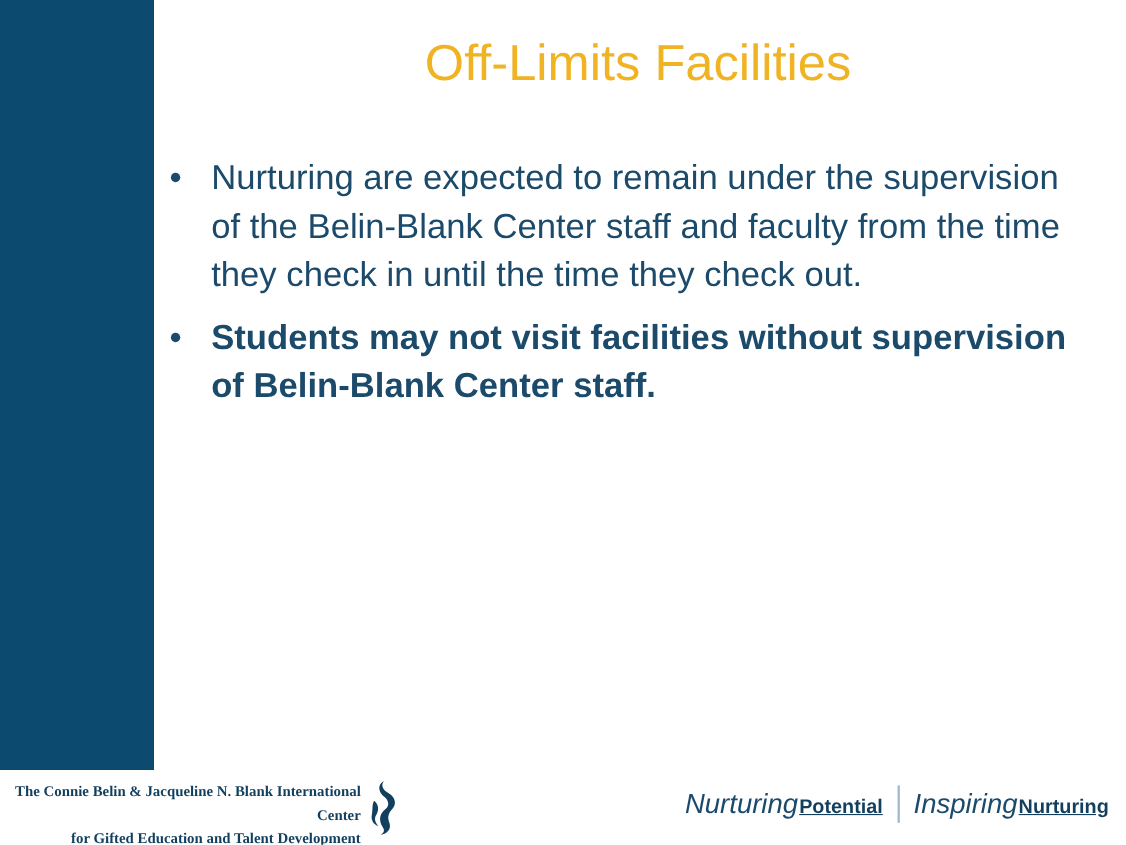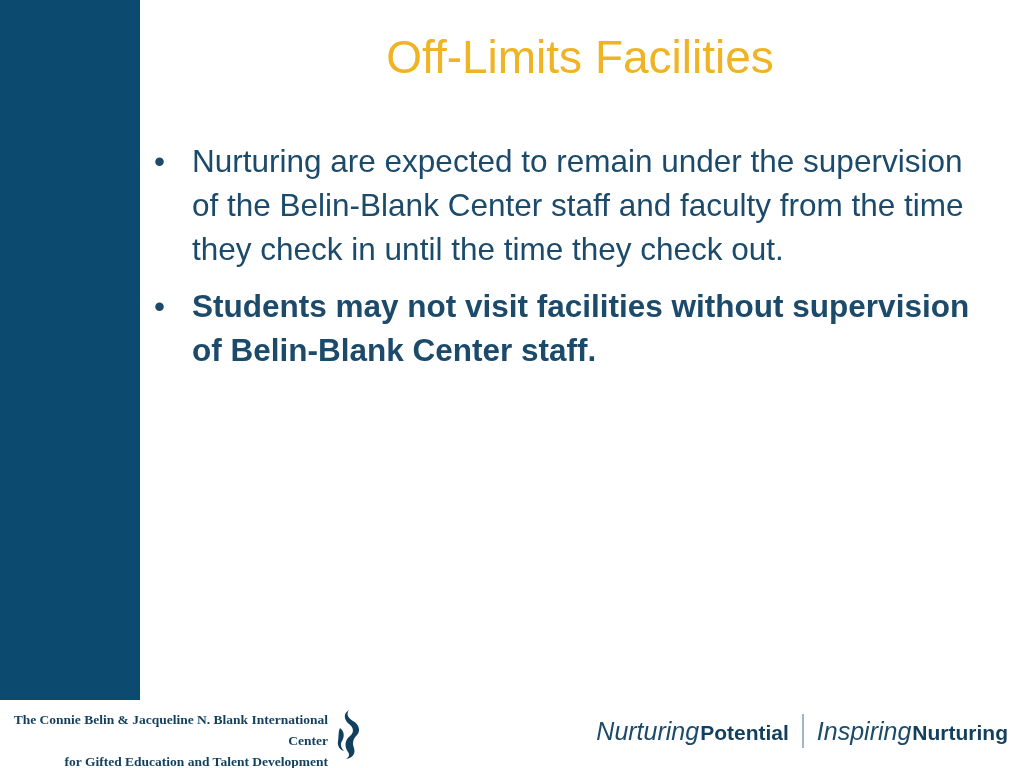--- a/index.html
+++ b/index.html
@@ -108,22 +108,23 @@
   .tagline-italic {
     font-family: Liberation Sans, sans-serif;
     font-style: italic;
     font-size: 25px;
     color: #1b4a6b;
     padding-right: 1px;
   }
   .tagline-bold {
     font-family: "Liberation Sans", sans-serif;
     font-weight: bold;
-    font-size: 21px;
+    font-size: 18px;
     color: #123f5e;
+    text-decoration: underline;
   }
   .tagline-divider {
     display: inline-block;
     width: 2px;
     height: 34px;
     background: #9fb6c6;
     margin: 0 13px;
   }
   .tag-group {
     display: flex;

